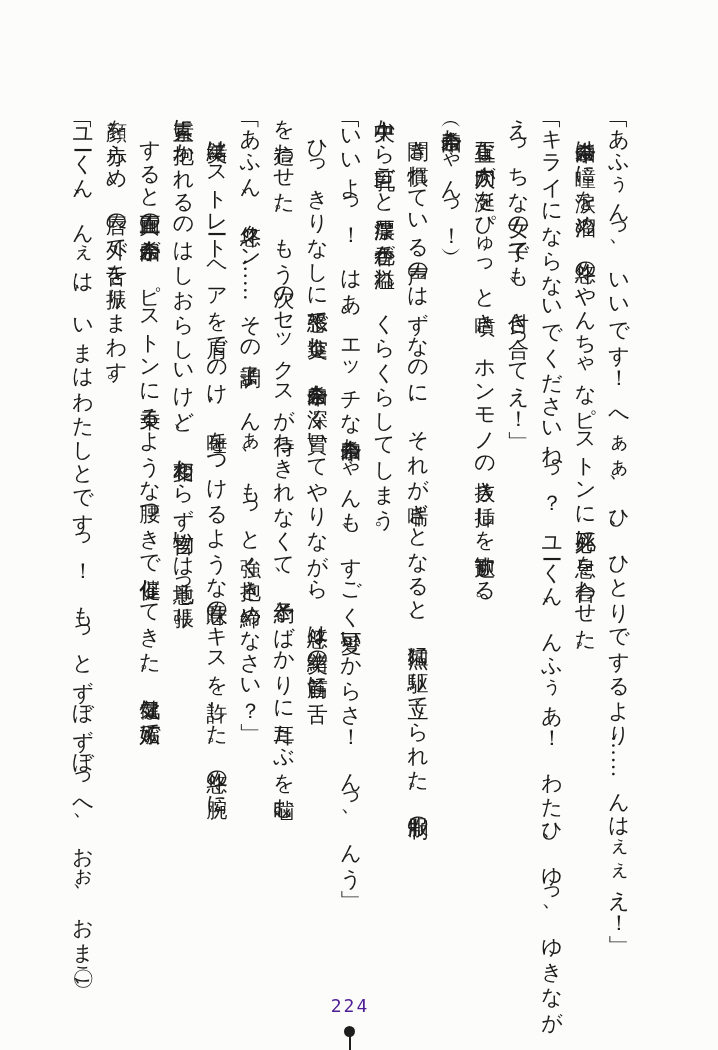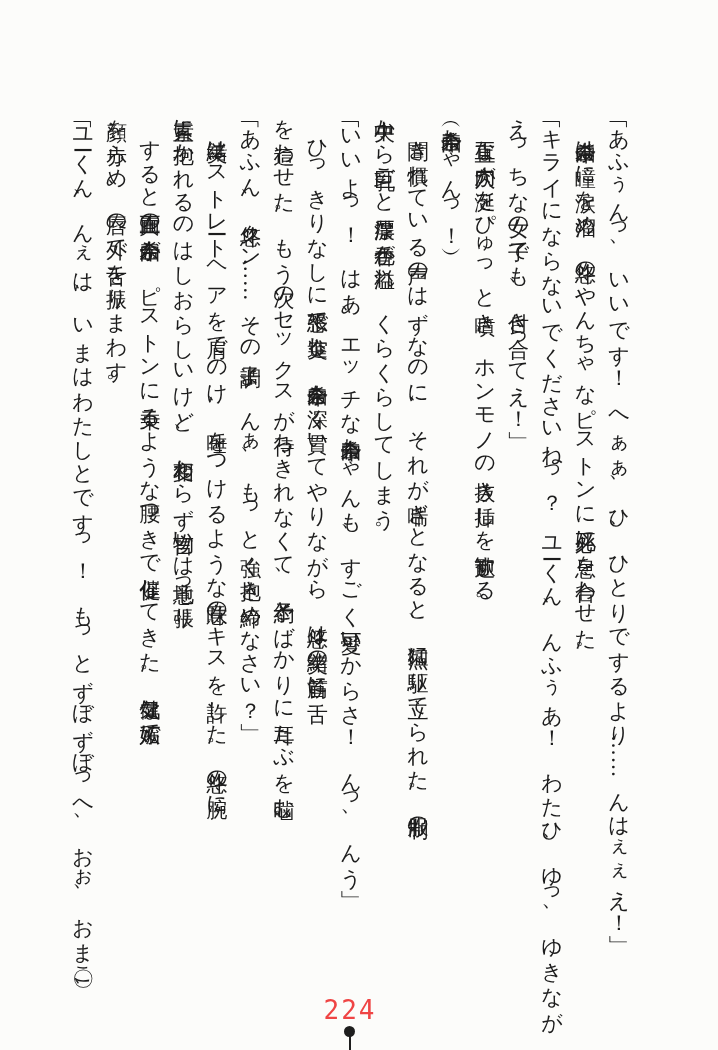--- a/index.html
+++ b/index.html
@@ -40,23 +40,23 @@
 
   .page-footer {
     position: absolute;
     left: 316px;
     top: 995px;
     width: 68px;
     text-align: center;
   }
   .page-number {
     font-family: "DejaVu Sans Mono", "Liberation Mono", monospace;
-    font-size: 26px;
+    font-size: 18px;
     letter-spacing: 2px;
-    color: #ef4444;
+    color: #4c1d95;
     display: block;
   }
   .footer-mark-dot {
     position: absolute;
     left: 344px;
     top: 1026px;
     width: 11px;
     height: 11px;
     border-radius: 50%;
     background: #1e1e1e;

